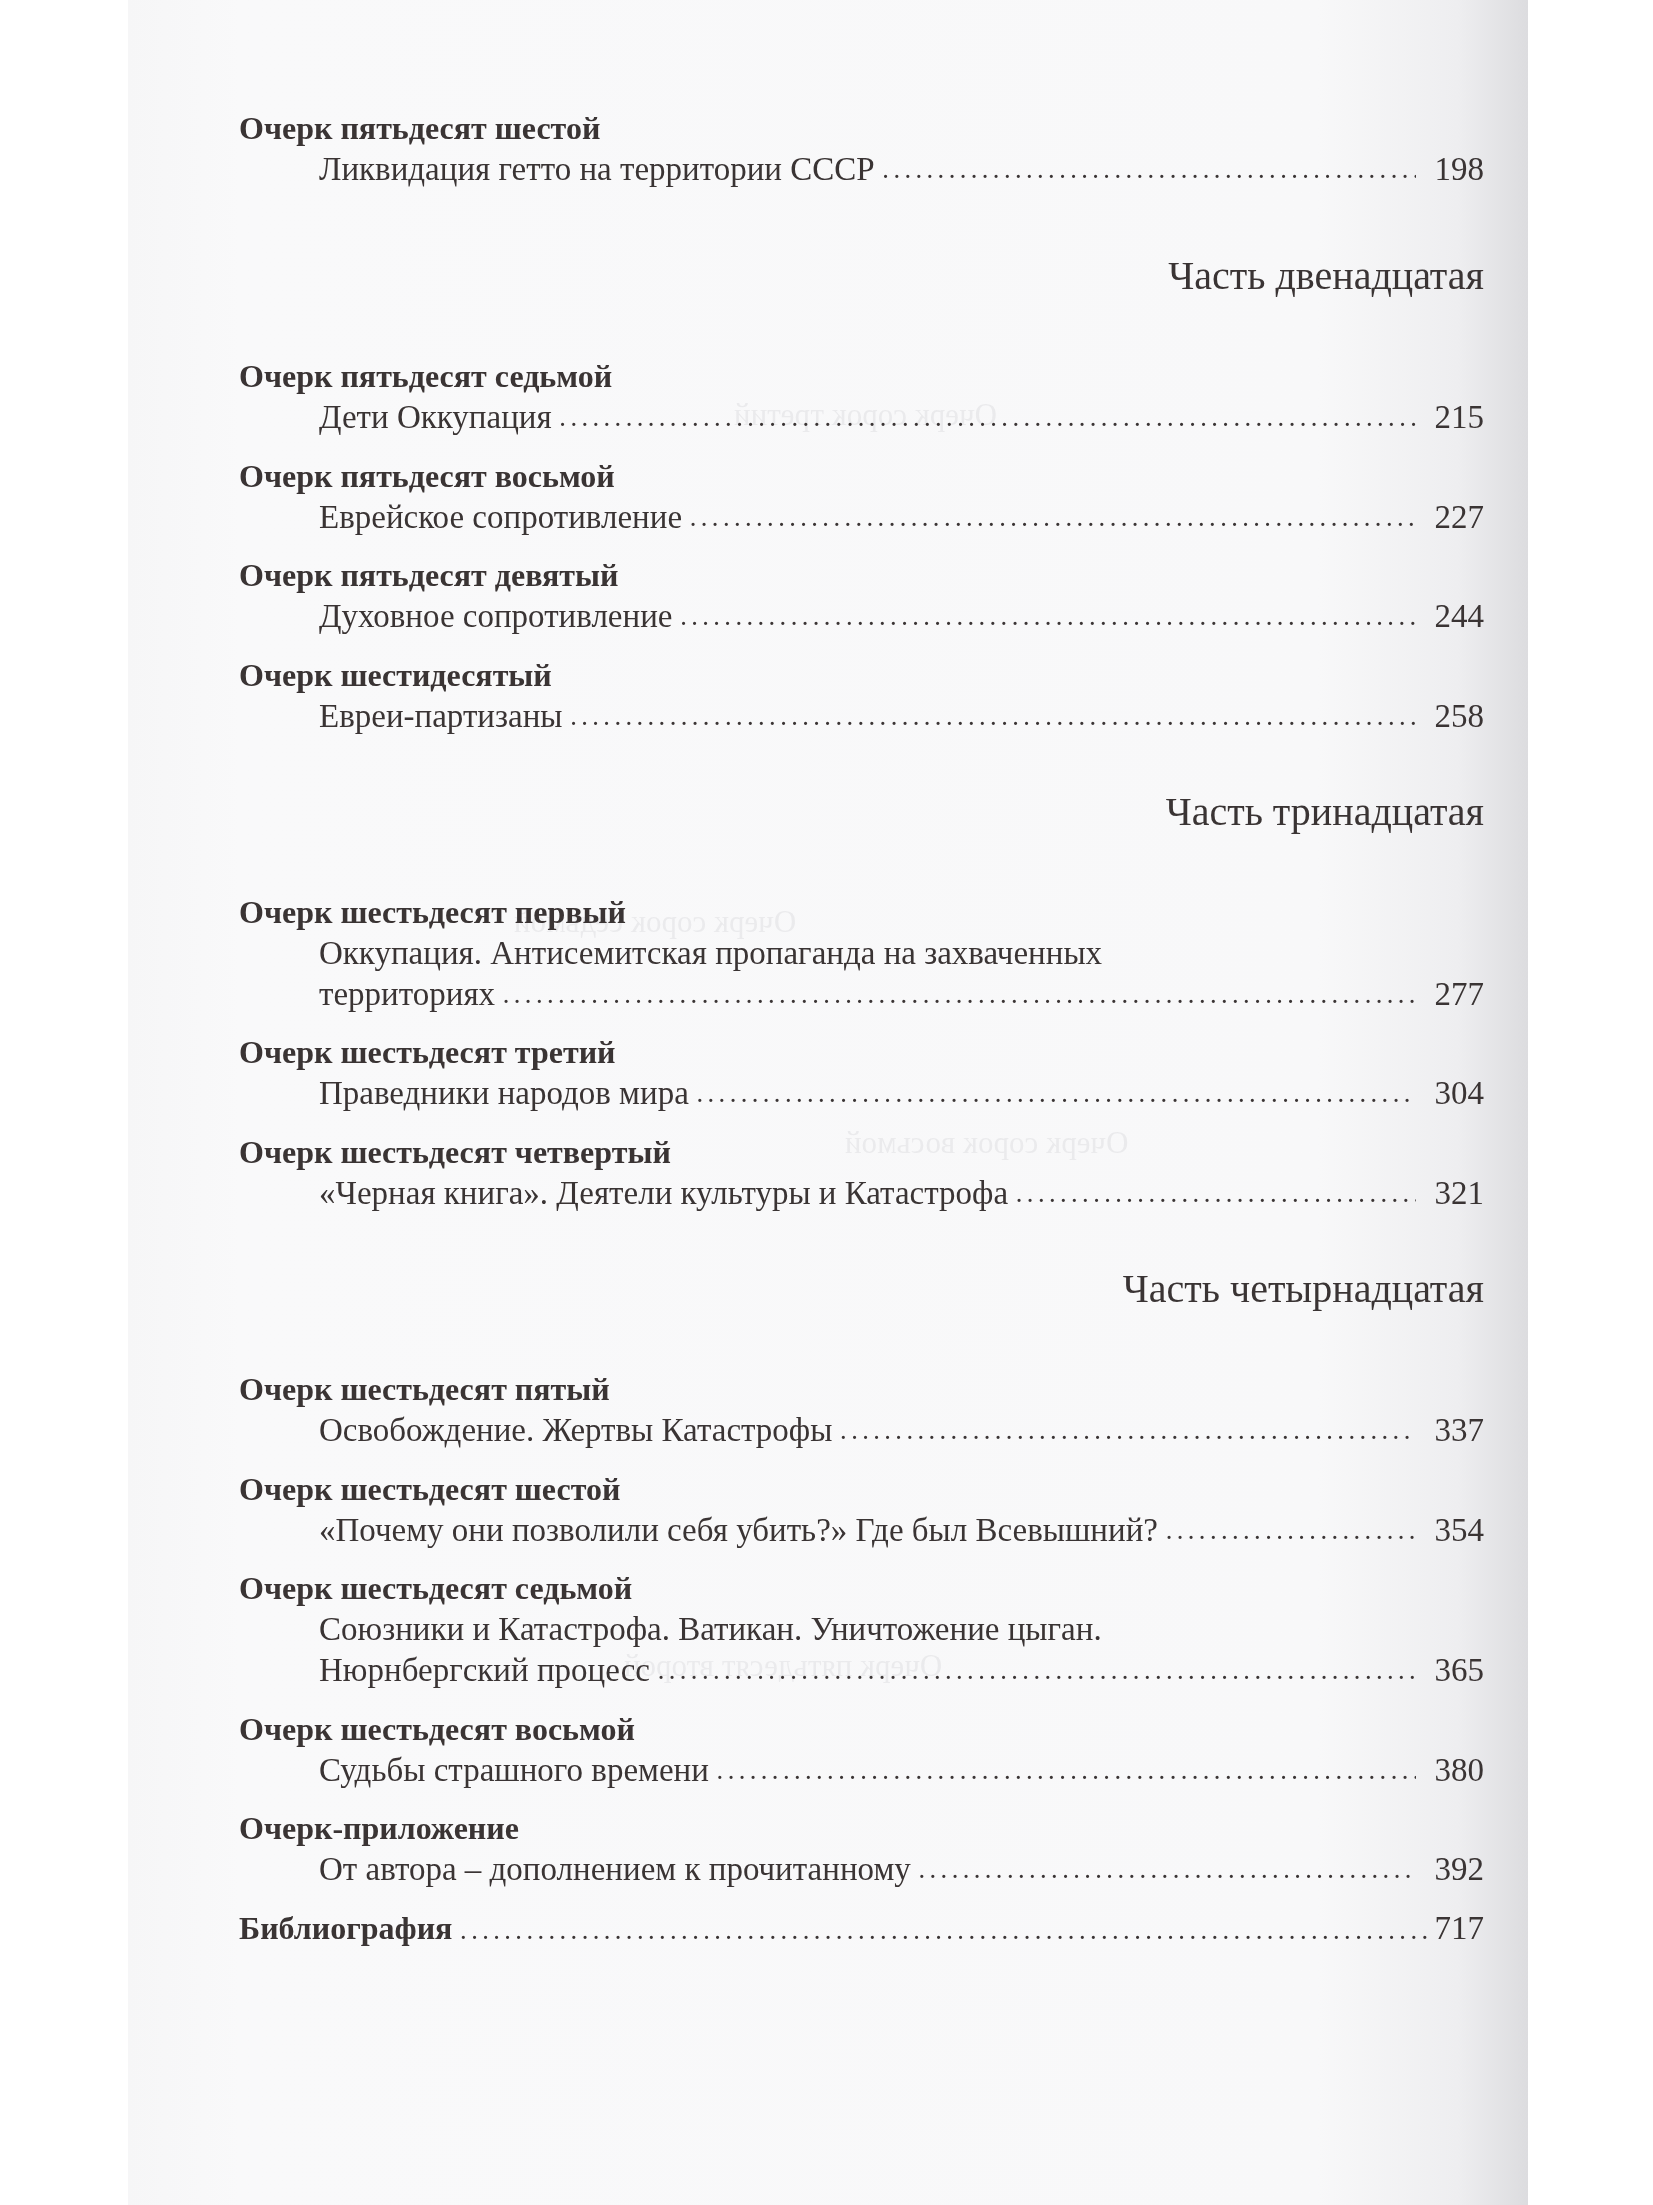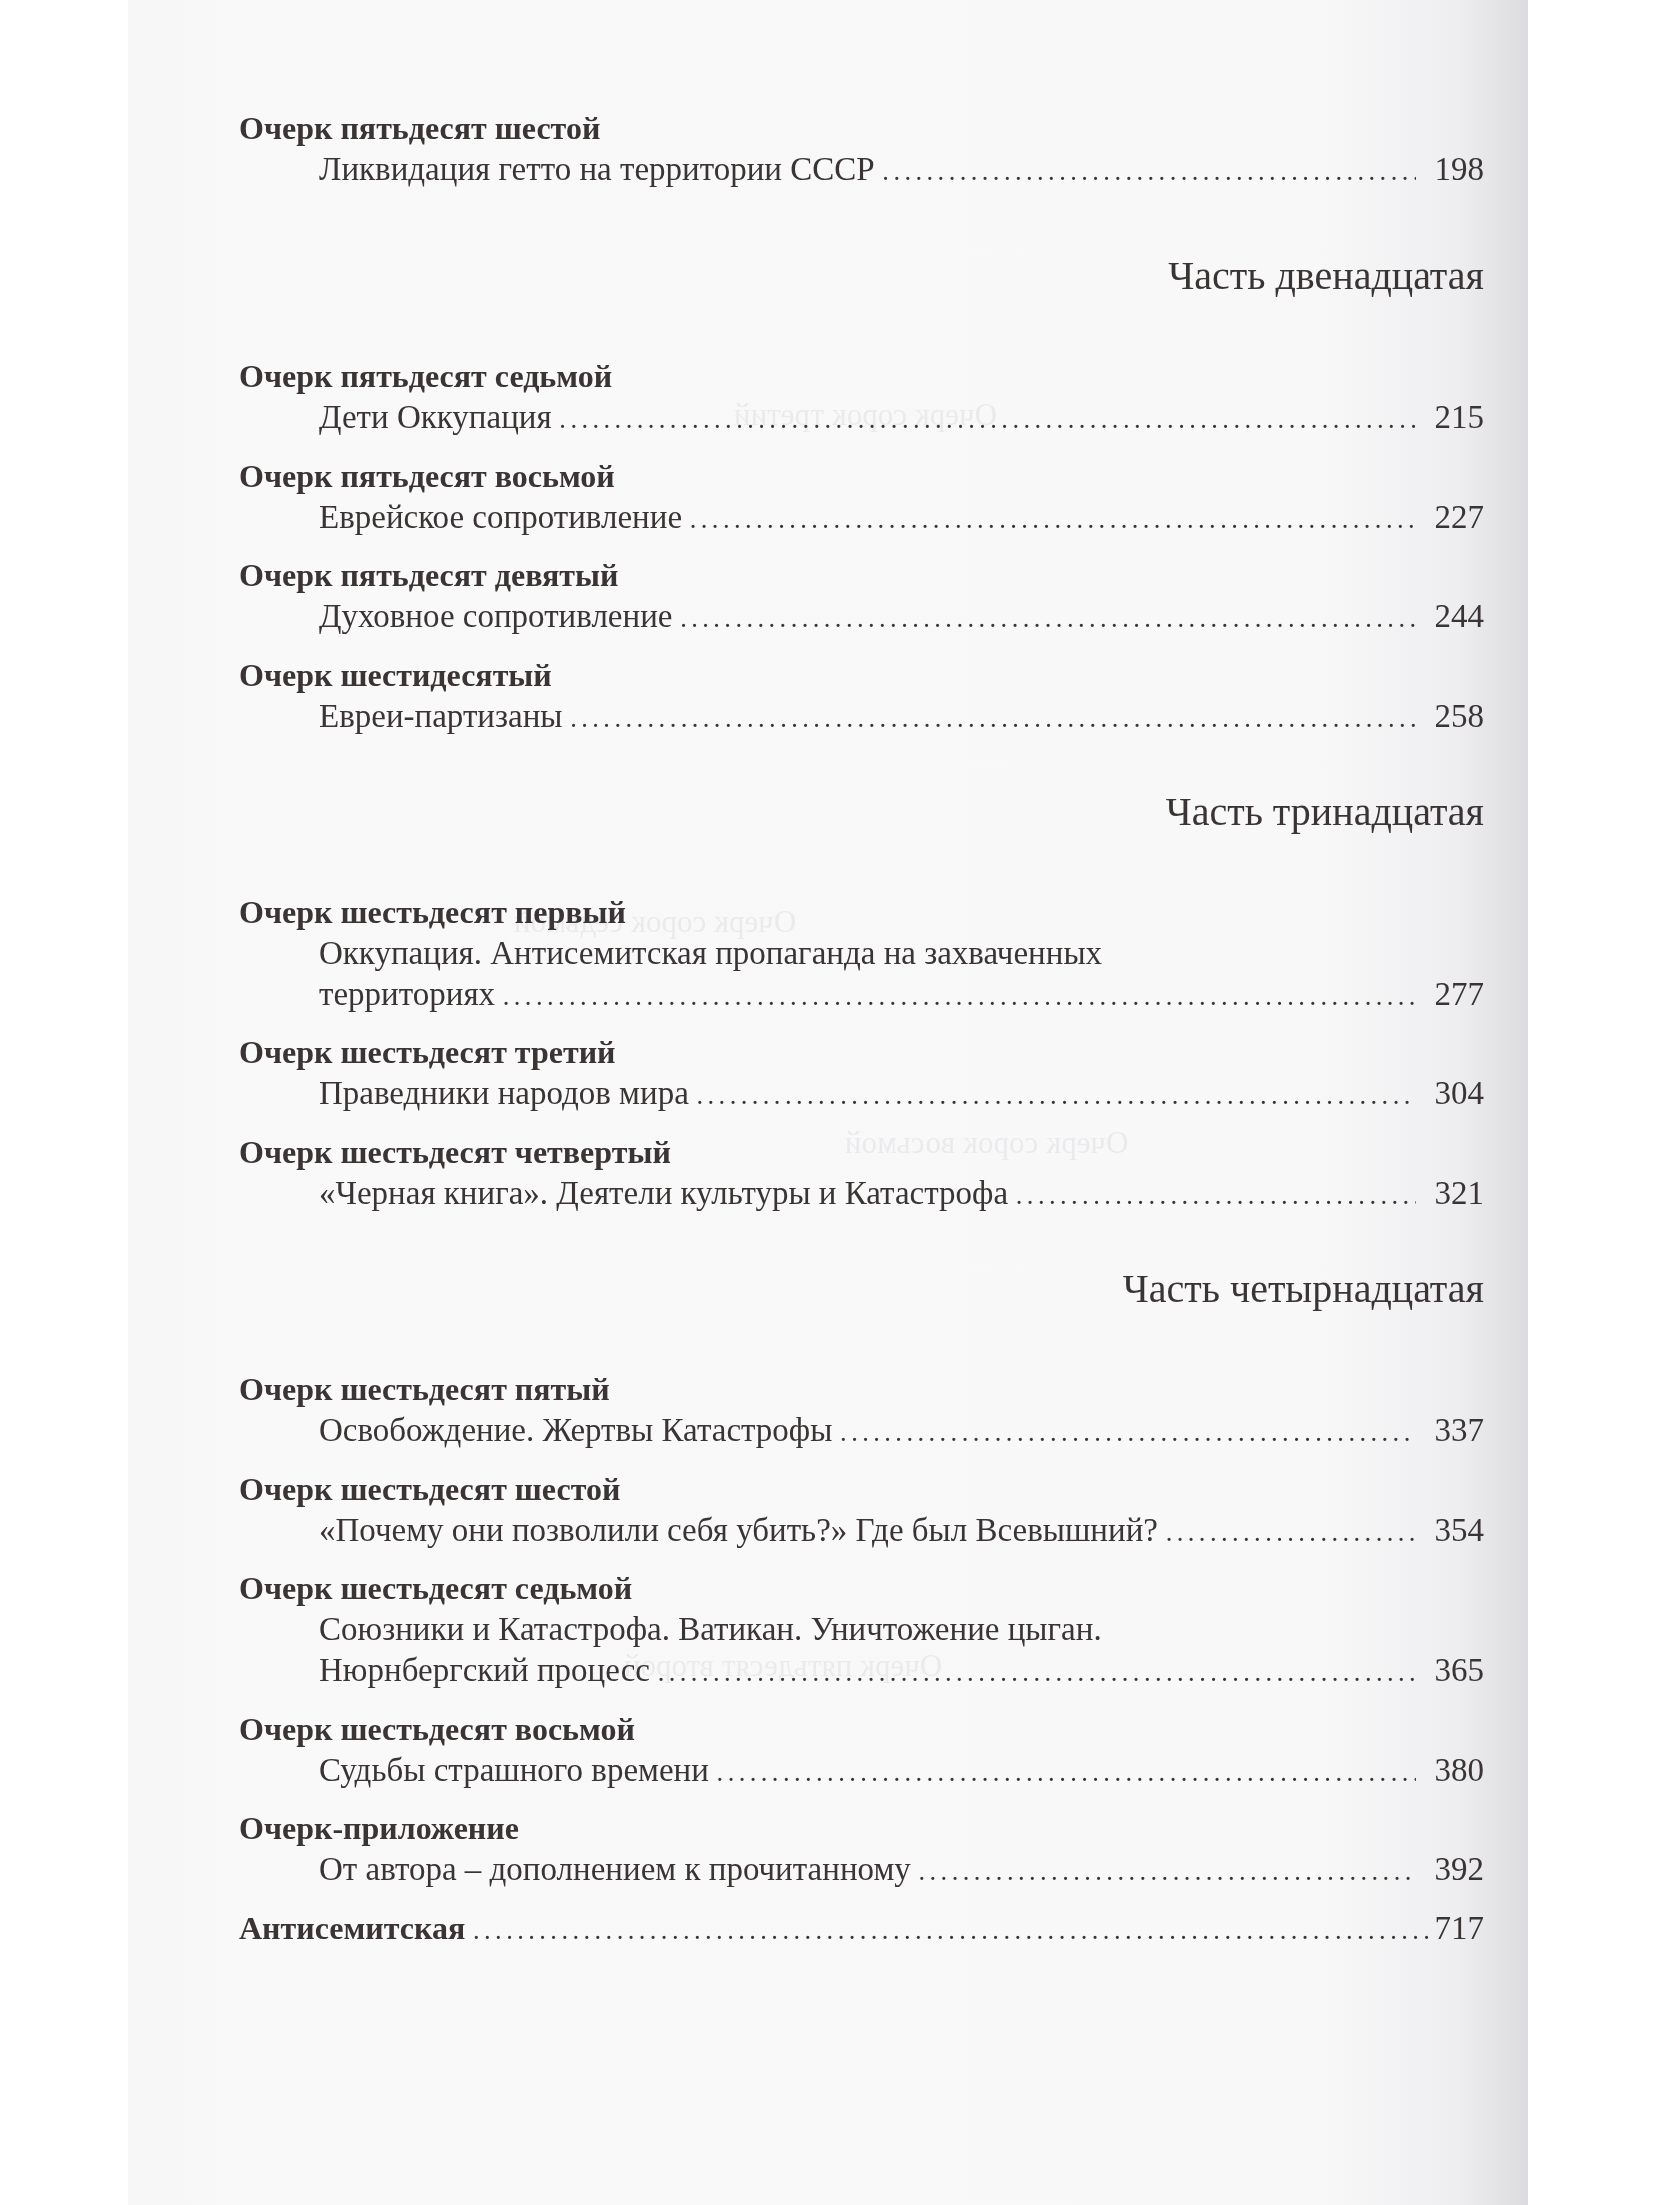--- a/index.html
+++ b/index.html
@@ -25,21 +25,21 @@
   }
   .essay-title {
     font-weight: bold;
     font-size: 32px;
     line-height: 41px;
     height: 41px;
     white-space: nowrap;
   }
   .entry-line {
     display: flex;
-    align-items: flex-start;
+    align-items: flex-end;
     font-size: 33px;
     line-height: 41px;
     height: 41px;
     padding-left: 80px;
     white-space: nowrap;
   }
   .entry-line.plain { display: block; }
   .entry-line .label { flex: 0 0 auto; }
   .entry-line .leader {
     flex: 1 1 auto;
@@ -209,19 +209,19 @@
           <div class="essay-title">Очерк-приложение</div>
           <div class="entry-line">
             <span class="label">От автора – дополнением к прочитанному</span>
             <span class="leader"></span>
             <span class="page-num">392</span>
           </div>
         </div>
       </div>
 
     <div class="bib-line" style="margin-top:4.4px;">
-      <span class="label">Антисемитская</span>
+      <span class="label">Библиография</span>
       <span class="leader"></span>
       <span class="page-num">717</span>
     </div>
   </div>
 </div>
 
 
 </body></html>

